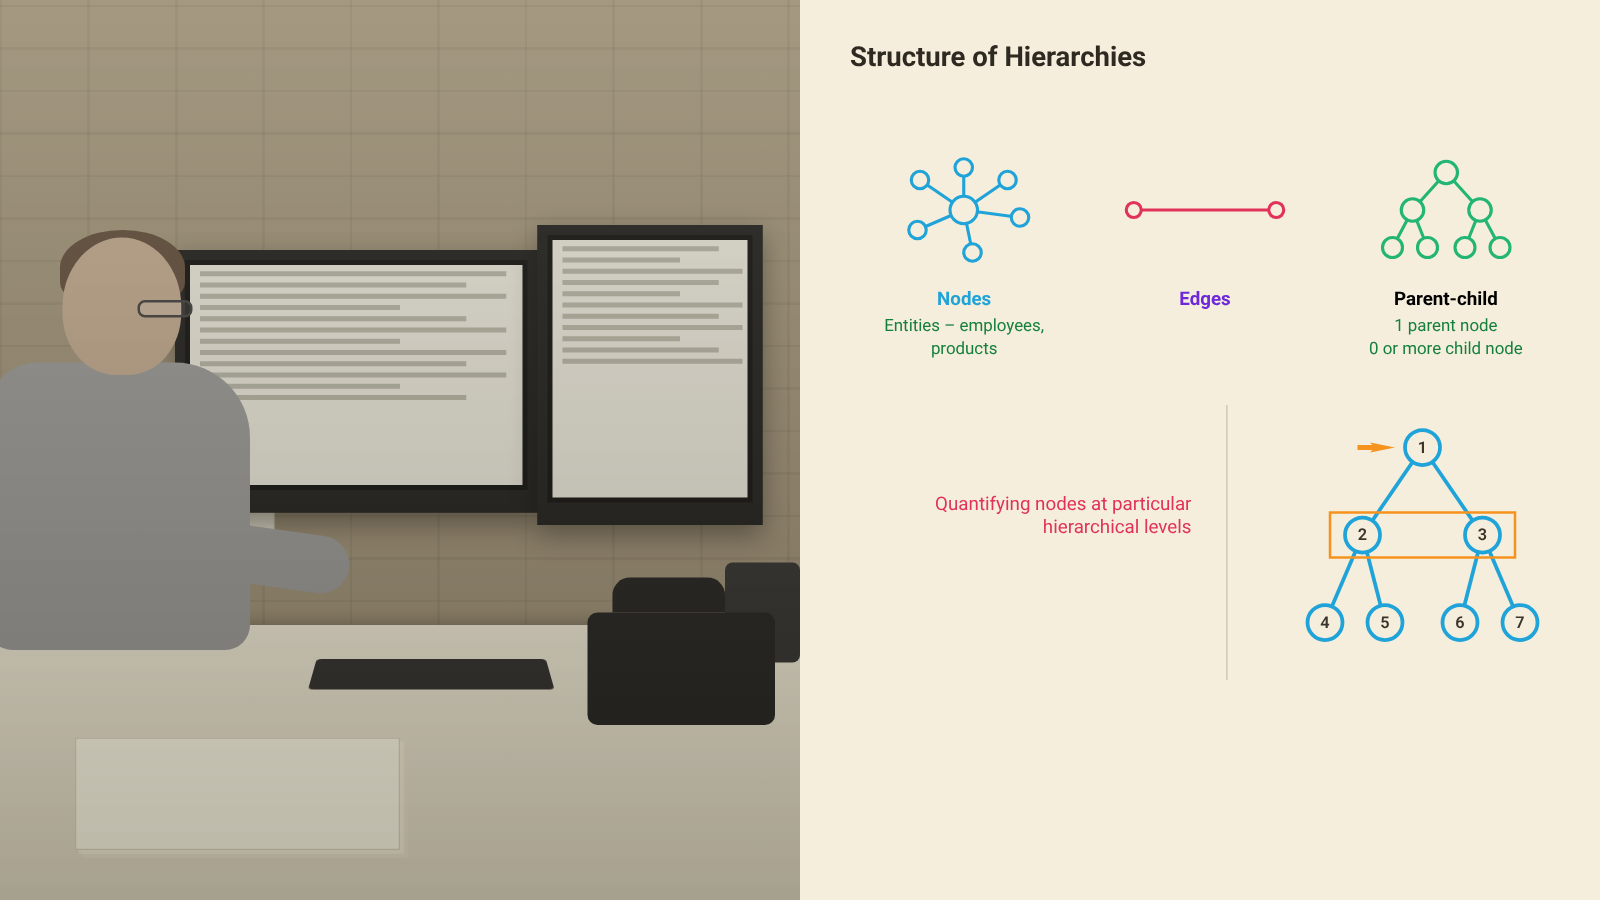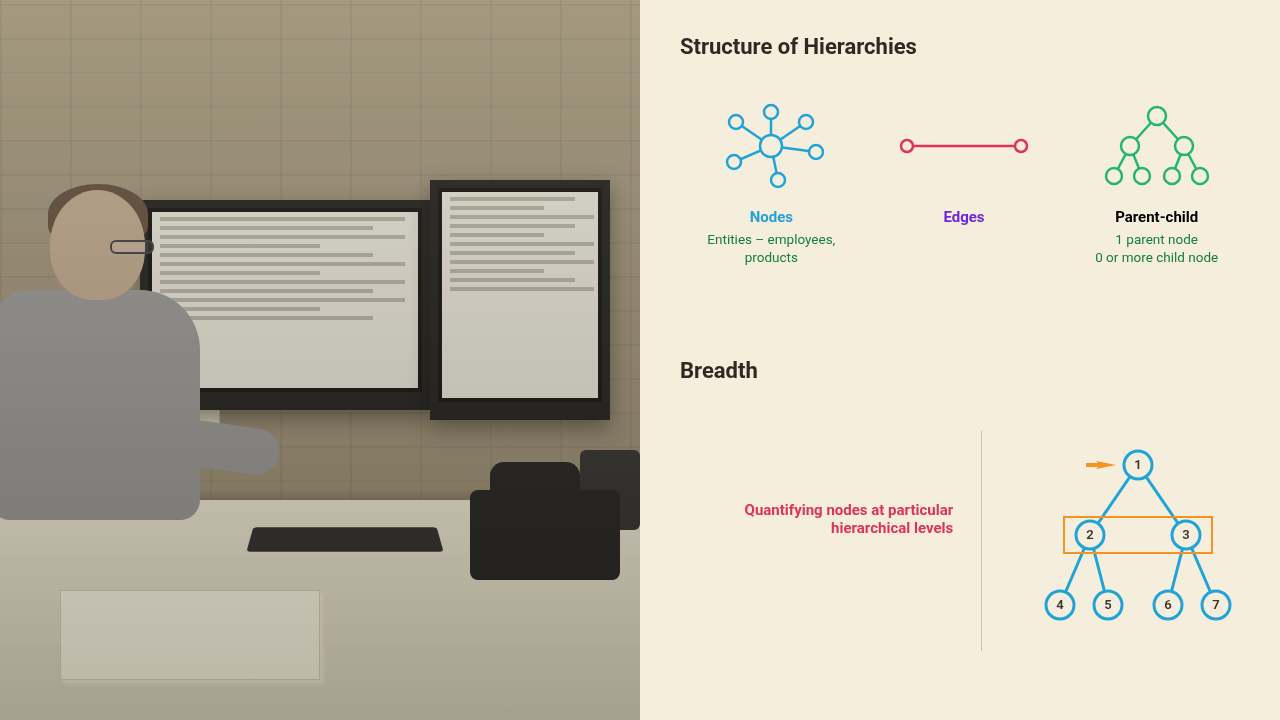--- a/index.html
+++ b/index.html
@@ -68,46 +68,46 @@
     height: 720px;
     background: #f6eedc;
     padding: 34px 32px 20px 40px;
     color: #3a342b;
     position: relative;
   }
   .title {
     font-size: 22px;
     font-weight: 700;
     color: #2e2a22;
-    margin-bottom: 39px;
+    margin-bottom: 61px;
   }
   .concepts {
     display: flex;
     gap: 10px;
-    margin-bottom: 92px;
+    margin-bottom: 36px;
   }
   .concept {
     flex: 1 1 0;
     text-align: center;
     display:flex; flex-direction:column; align-items:center;
   }
   .concept .icon-wrap { height: 96px; display:flex; align-items:center; justify-content:center; }
   .concept-label { font-weight:700; font-size:15px; margin-top:14px; margin-bottom:4px; }
   .concept-desc { font-size:13.5px; color:#15803d; line-height:1.35; max-width:180px; }
   .c-blue { color:#1fa3d8; }
   .c-pink { color:#6d28d9; }
   .c-green { color:#000000; }
 
   .section2-title { font-size:22px; font-weight:700; color:#2e2a22; margin-bottom:48px; }
   .breadth-row { display:flex; align-items:flex-start; gap:20px; }
   .breadth-text {
     flex: 1 1 auto;
     color:#e0325a;
     font-size:15px;
-    font-weight:700;
+    font-weight:400;
     text-align:right;
     padding-top:70px;
     padding-right:8px;
   }
   .divider {
     width:1px; background:#cbc2ac; align-self:stretch; min-height:220px;
     margin-right:6px;
   }
   .tree-svg { flex: 0 0 240px; }
 </style>
@@ -226,21 +226,20 @@
               <circle cx="108" cy="76" r="8"></circle>
             </g>
           </svg>
         </div>
         <div class="concept-label c-green">Parent-child</div>
         <div class="concept-desc" style="white-space:pre-line">1 parent node
 0 or more child node</div>
       </div>
     </div>
 
-    <h2 class="section2-title">Breadth</h2>
 
     <div class="breadth-row">
       <div class="breadth-text">Quantifying nodes at particular hierarchical levels</div>
       <div class="divider"></div>
       <div class="tree-svg">
         <svg width="240" height="210" viewBox="0 0 240 210">
 
           <g stroke="#1fa3d8" stroke-width="3" fill="none">
             <line x1="130" y1="34" x2="82" y2="104"></line>
             <line x1="130" y1="34" x2="178" y2="104"></line>

